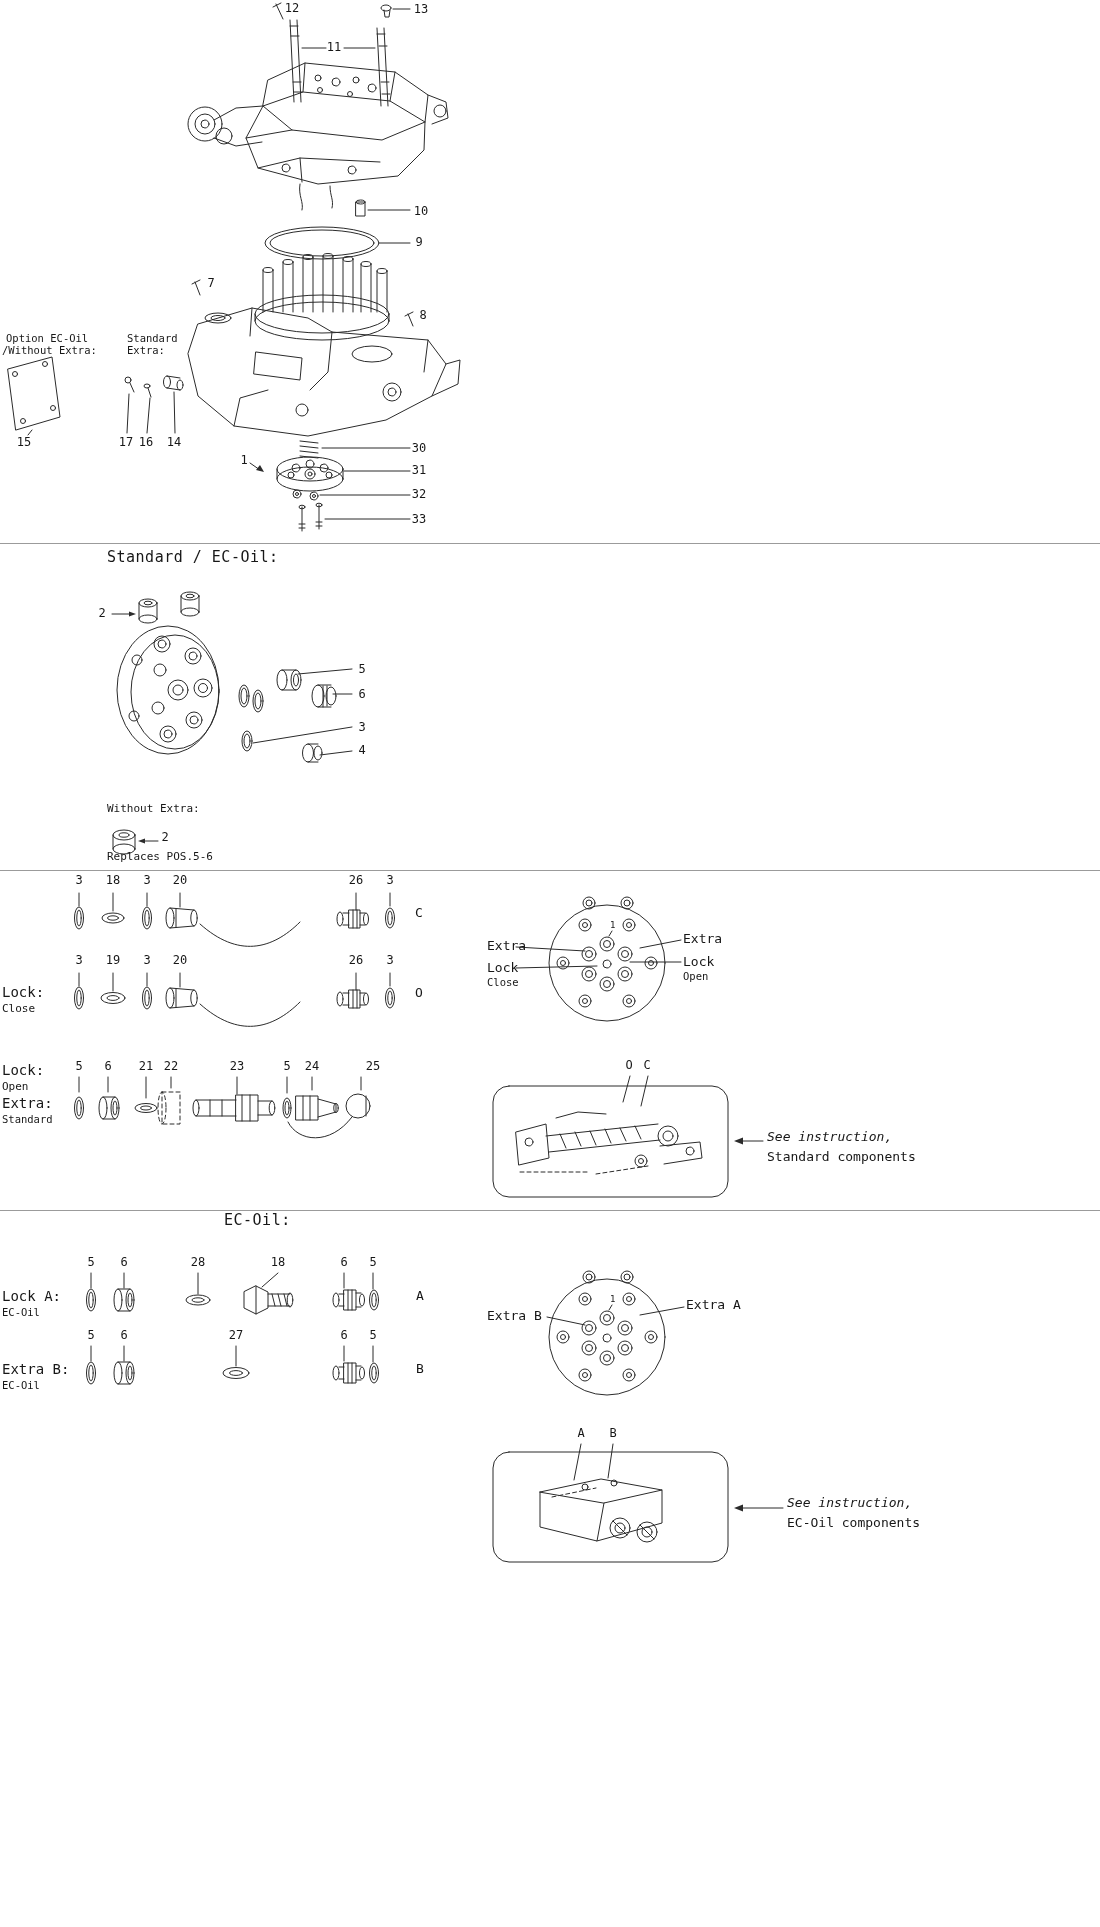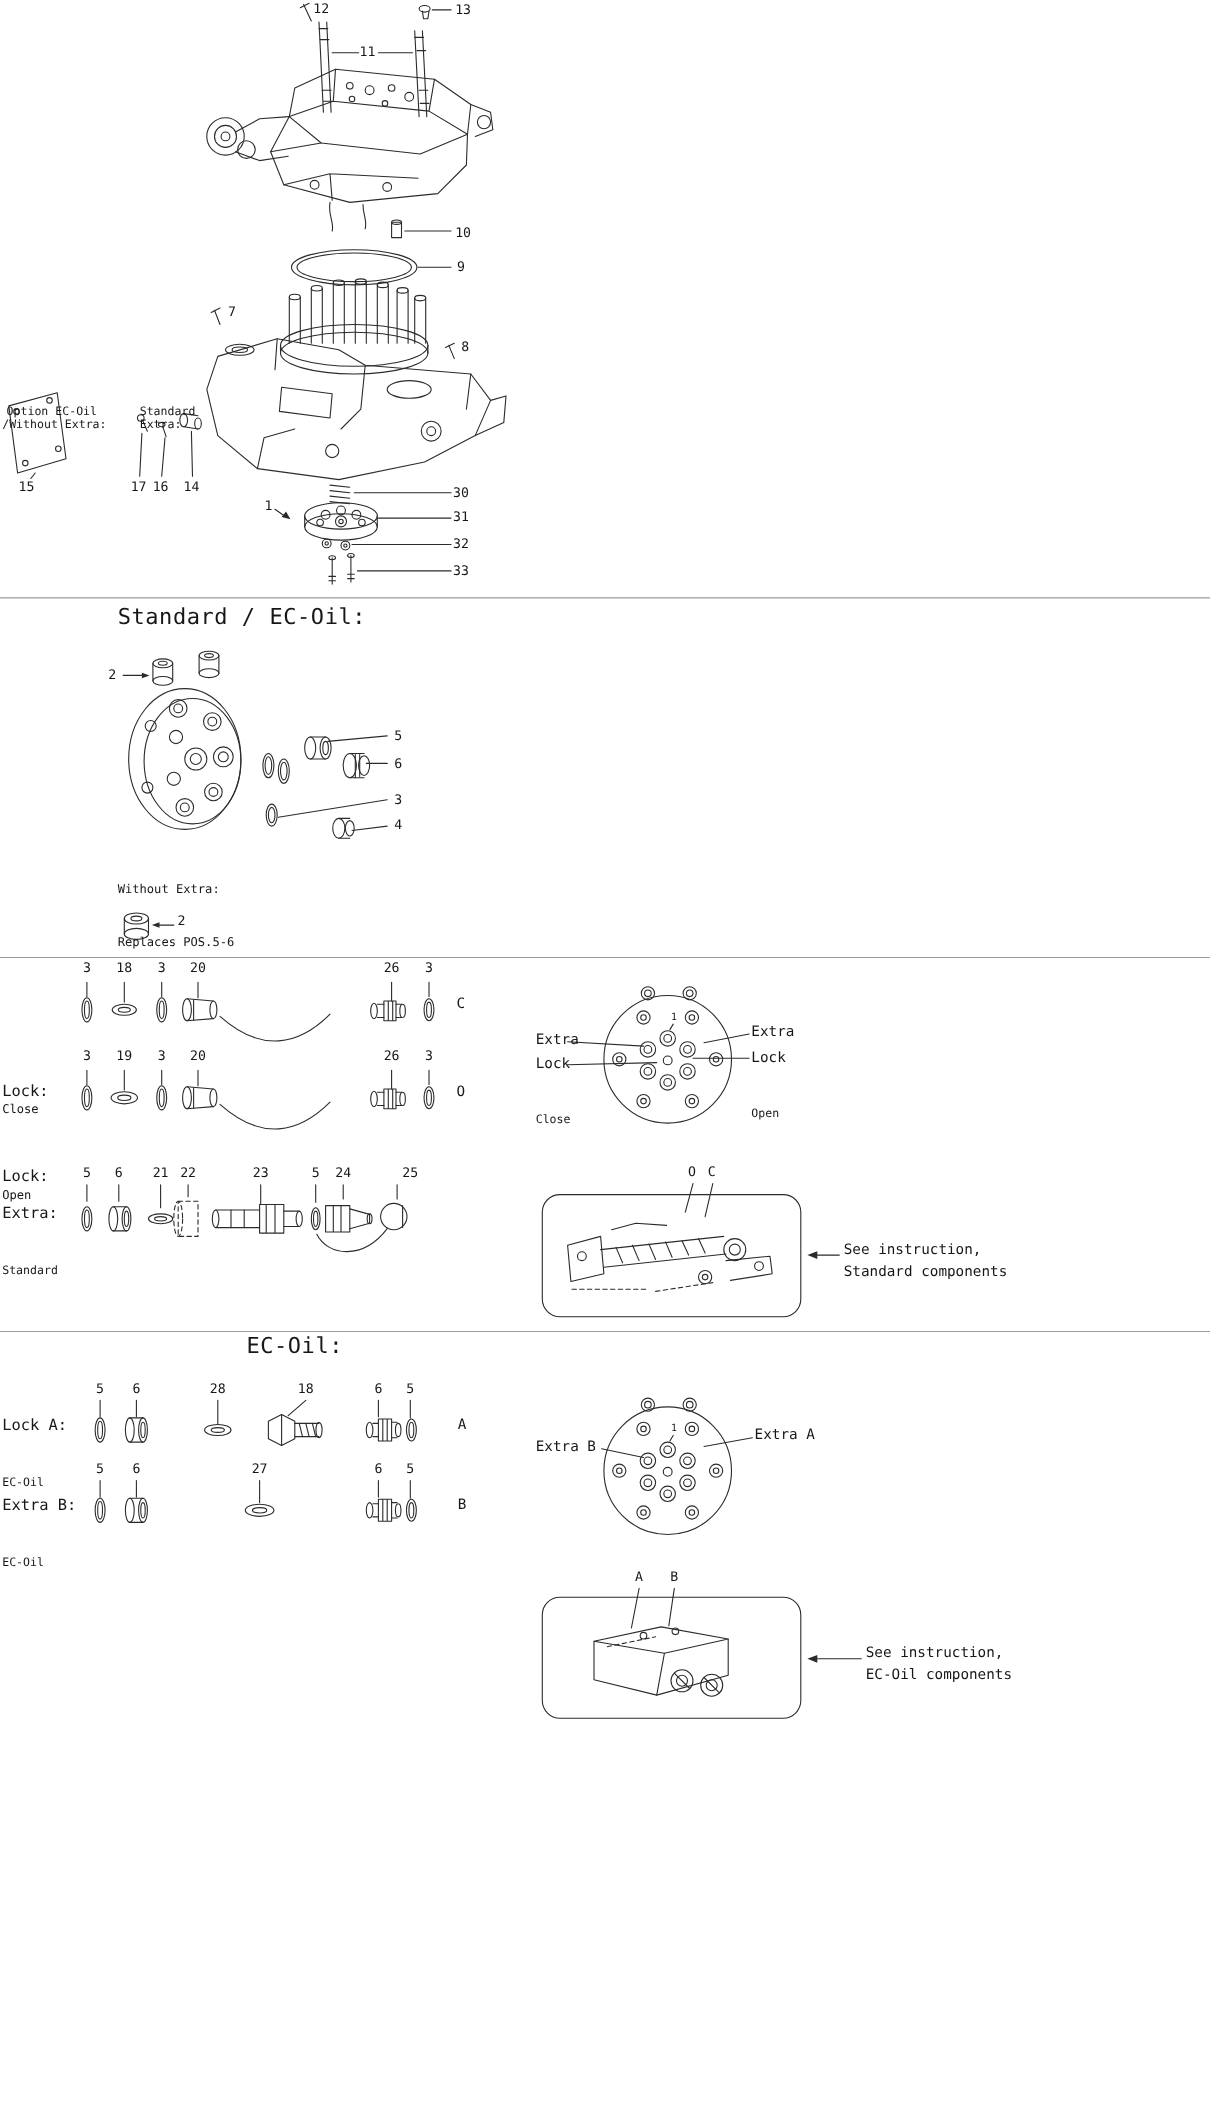--- a/index.html
+++ b/index.html
@@ -4,28 +4,28 @@
 <style>
   * { margin:0; padding:0; box-sizing:border-box; }
   html,body { background:#ffffff; }
   .page {
     position:relative; width:1100px; height:1566px; background:#fff;
     font-family:"DejaVu Sans Mono", monospace; color:#171717; overflow:hidden;
   }
   .art { position:absolute; left:0; top:0; }
   .t { position:absolute; white-space:nowrap; line-height:1.1; }
   .c { transform:translateX(-50%); }
-  .h { font-size:20px; letter-spacing:.5px; }
+  .h { font-size:15px; letter-spacing:.5px; }
   .n { font-size:12px; }
   .p { font-size:13px; }
   .l { font-size:14px; }
-  .s { font-size:10.5px;margin-top:36px; }
+  .s { font-size:10.5px; }
   .s11 { font-size:11px; }
   .tiny { font-size:9px; }
-  .it { }
+  .it { font-style:italic; }
 </style>
 </head>
 <body>
 
 <div class="page">
 
 <svg class="art" width="1100" height="1927" viewBox="0 0 1100 1927">
 
   <g stroke="#9b9b9b" stroke-width="1">
     <line x1="0" y1="543.5" x2="1100" y2="543.5"></line>

